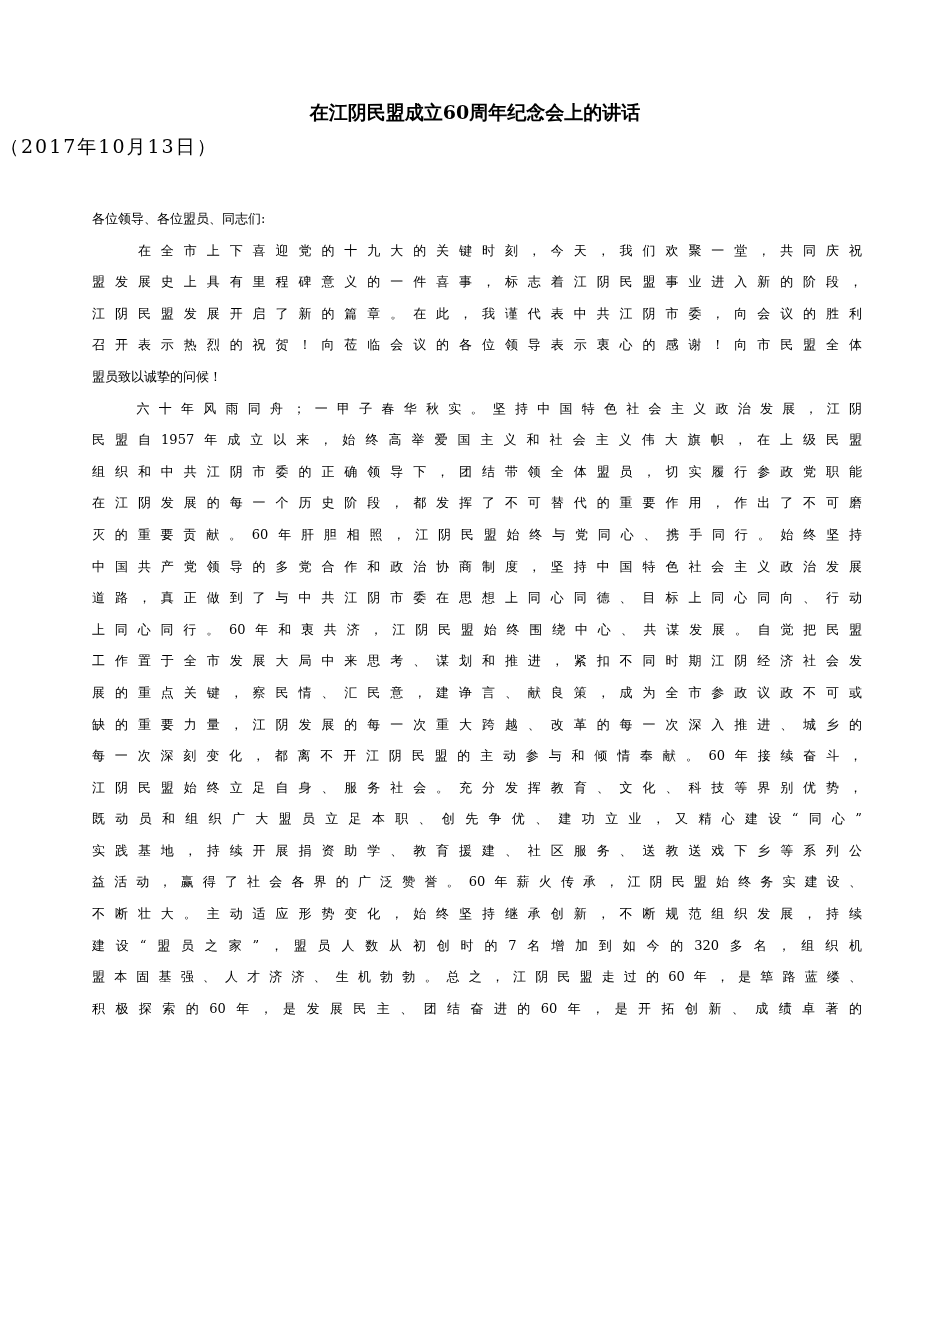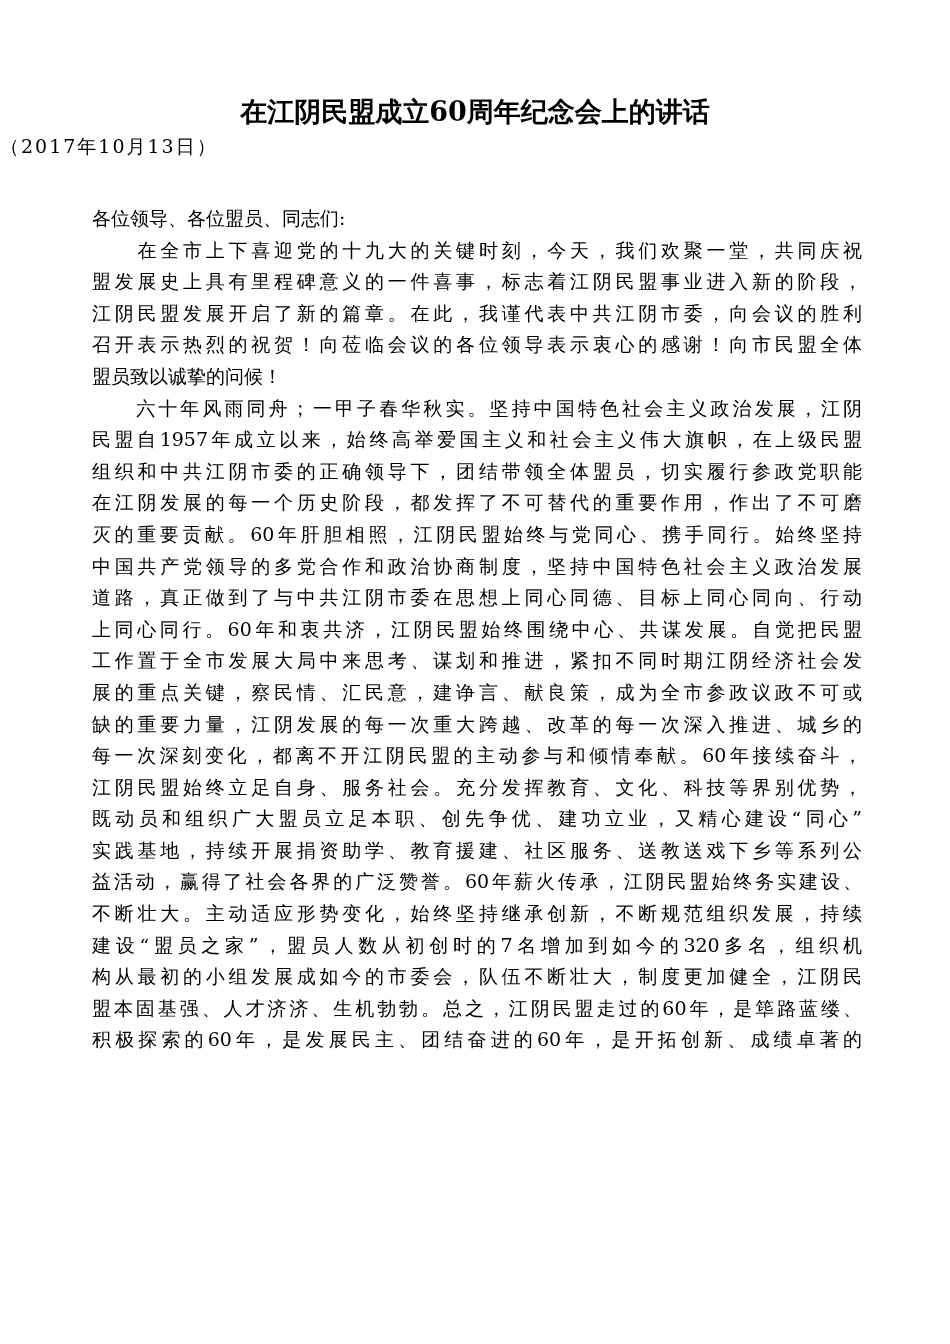--- a/index.html
+++ b/index.html
@@ -4,33 +4,33 @@
 <style>
   html, body { margin: 0; padding: 0; background: #ffffff; }
   body {
     width: 950px; height: 1344px; position: relative; overflow: hidden;
     font-family: "DejaVu Serif", "Liberation Serif", serif;
     color: #000;
   }
   .page { position: absolute; left: 0; top: 0; width: 950px; height: 1344px; background: #fff; }
   .title {
     position: absolute; left: 0; width: 950px; top: 97px;
-    text-align: center; font-size: 27px; font-weight: bold; line-height: 30px;
+    text-align: center; font-size: 19px; font-weight: bold; line-height: 30px;
     font-family: "DejaVu Serif", "Liberation Serif", serif;
   }
   .date {
     position: absolute; left: 0; width: 950px; top: 132px;
     text-align: left; font-size: 19px; line-height: 28px; letter-spacing: 2px;
   }
   .body-text {
     position: absolute; left: 92px; top: 203px; width: 770px;
   }
   .line {
     display: block; height: 31.6px; line-height: 31.6px;
-    font-size: 19px; white-space: nowrap;
+    font-size: 13px; white-space: nowrap;
     text-align: justify; text-align-last: justify;
   }
   .line.last { text-align-last: left; }
   .line.salutation { text-align-last: left; }
 </style>
 </head>
 <body>
 
 <div class="page">
   <div class="title">在江阴民盟成立60周年纪念会上的讲话</div>
@@ -59,18 +59,17 @@
       <span class="line">工作置于全市发展大局中来思考、谋划和推进，紧扣不同时期江阴经济社会发</span>
       <span class="line">展的重点关键，察民情、汇民意，建诤言、献良策，成为全市参政议政不可或</span>
       <span class="line">缺的重要力量，江阴发展的每一次重大跨越、改革的每一次深入推进、城乡的</span>
       <span class="line">每一次深刻变化，都离不开江阴民盟的主动参与和倾情奉献。60年接续奋斗，</span>
       <span class="line">江阴民盟始终立足自身、服务社会。充分发挥教育、文化、科技等界别优势，</span>
       <span class="line">既动员和组织广大盟员立足本职、创先争优、建功立业，又精心建设“同心”</span>
       <span class="line">实践基地，持续开展捐资助学、教育援建、社区服务、送教送戏下乡等系列公</span>
       <span class="line">益活动，赢得了社会各界的广泛赞誉。60年薪火传承，江阴民盟始终务实建设、</span>
       <span class="line">不断壮大。主动适应形势变化，始终坚持继承创新，不断规范组织发展，持续</span>
       <span class="line">建设“盟员之家”，盟员人数从初创时的7名增加到如今的320多名，组织机</span>
-      <span class="line">构从最初的小组发展成如今的市委会，队伍不断壮大，制度更加健全，江阴民</span>
       <span class="line">盟本固基强、人才济济、生机勃勃。总之，江阴民盟走过的60年，是筚路蓝缕、</span>
       <span class="line">积极探索的60年，是发展民主、团结奋进的60年，是开拓创新、成绩卓著的</span>
     </div>
   </div>
 </div>
 
 </body></html>

